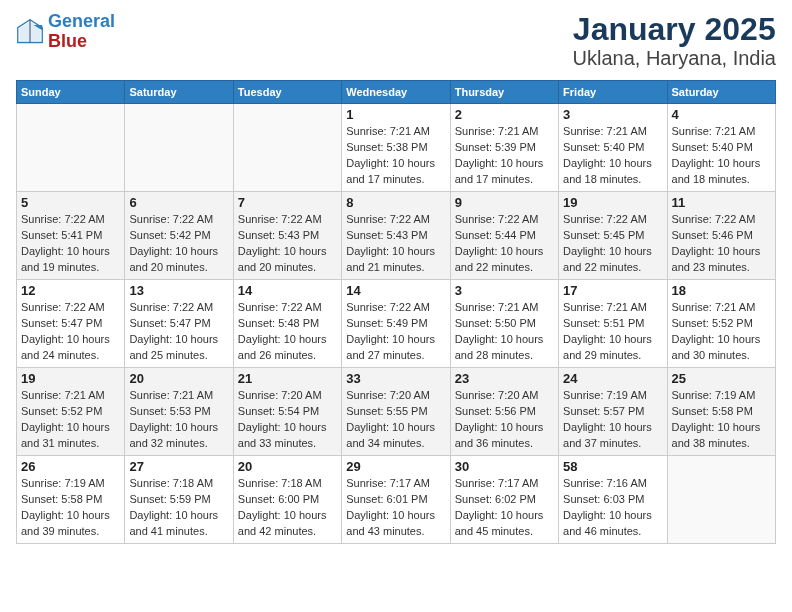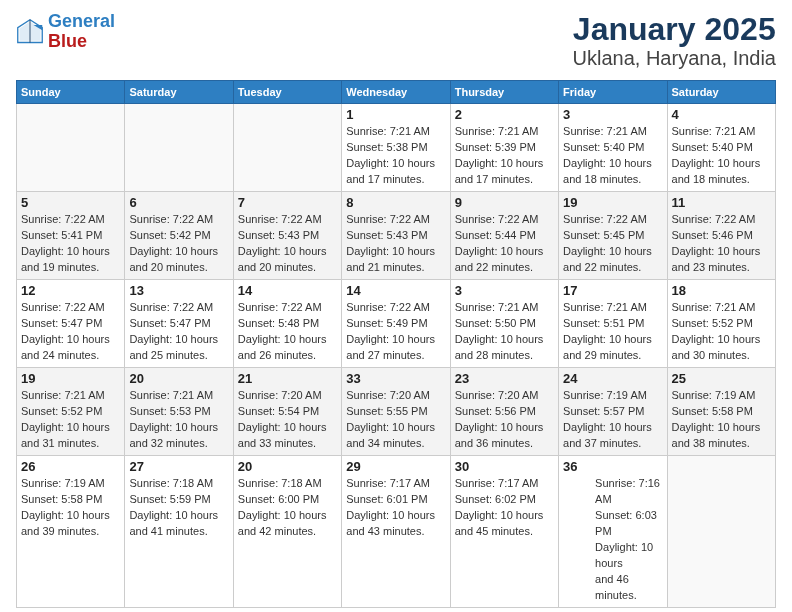--- a/index.html
+++ b/index.html
@@ -350,22 +350,22 @@
 and 43 minutes.</div>
           </td>
           <td>
             <span class="day-number">30</span>
             <div class="day-info" style="white-space: pre-line;">Sunrise: 7:17 AM
 Sunset: 6:02 PM
 Daylight: 10 hours
 and 45 minutes.</div>
           </td>
           <td>
-            <span class="day-number">36</span>
-            <div class="day-info" style="white-space: pre-line; margin-left: 32px;">Sunrise: 7:16 AM
+            <span class="day-number">58</span>
+            <div class="day-info" style="white-space: pre-line;">Sunrise: 7:16 AM
 Sunset: 6:03 PM
 Daylight: 10 hours
 and 46 minutes.</div>
           </td>
           <td class="empty"></td>
         </tr>
       </tbody>
   </table>
 </div>
 

